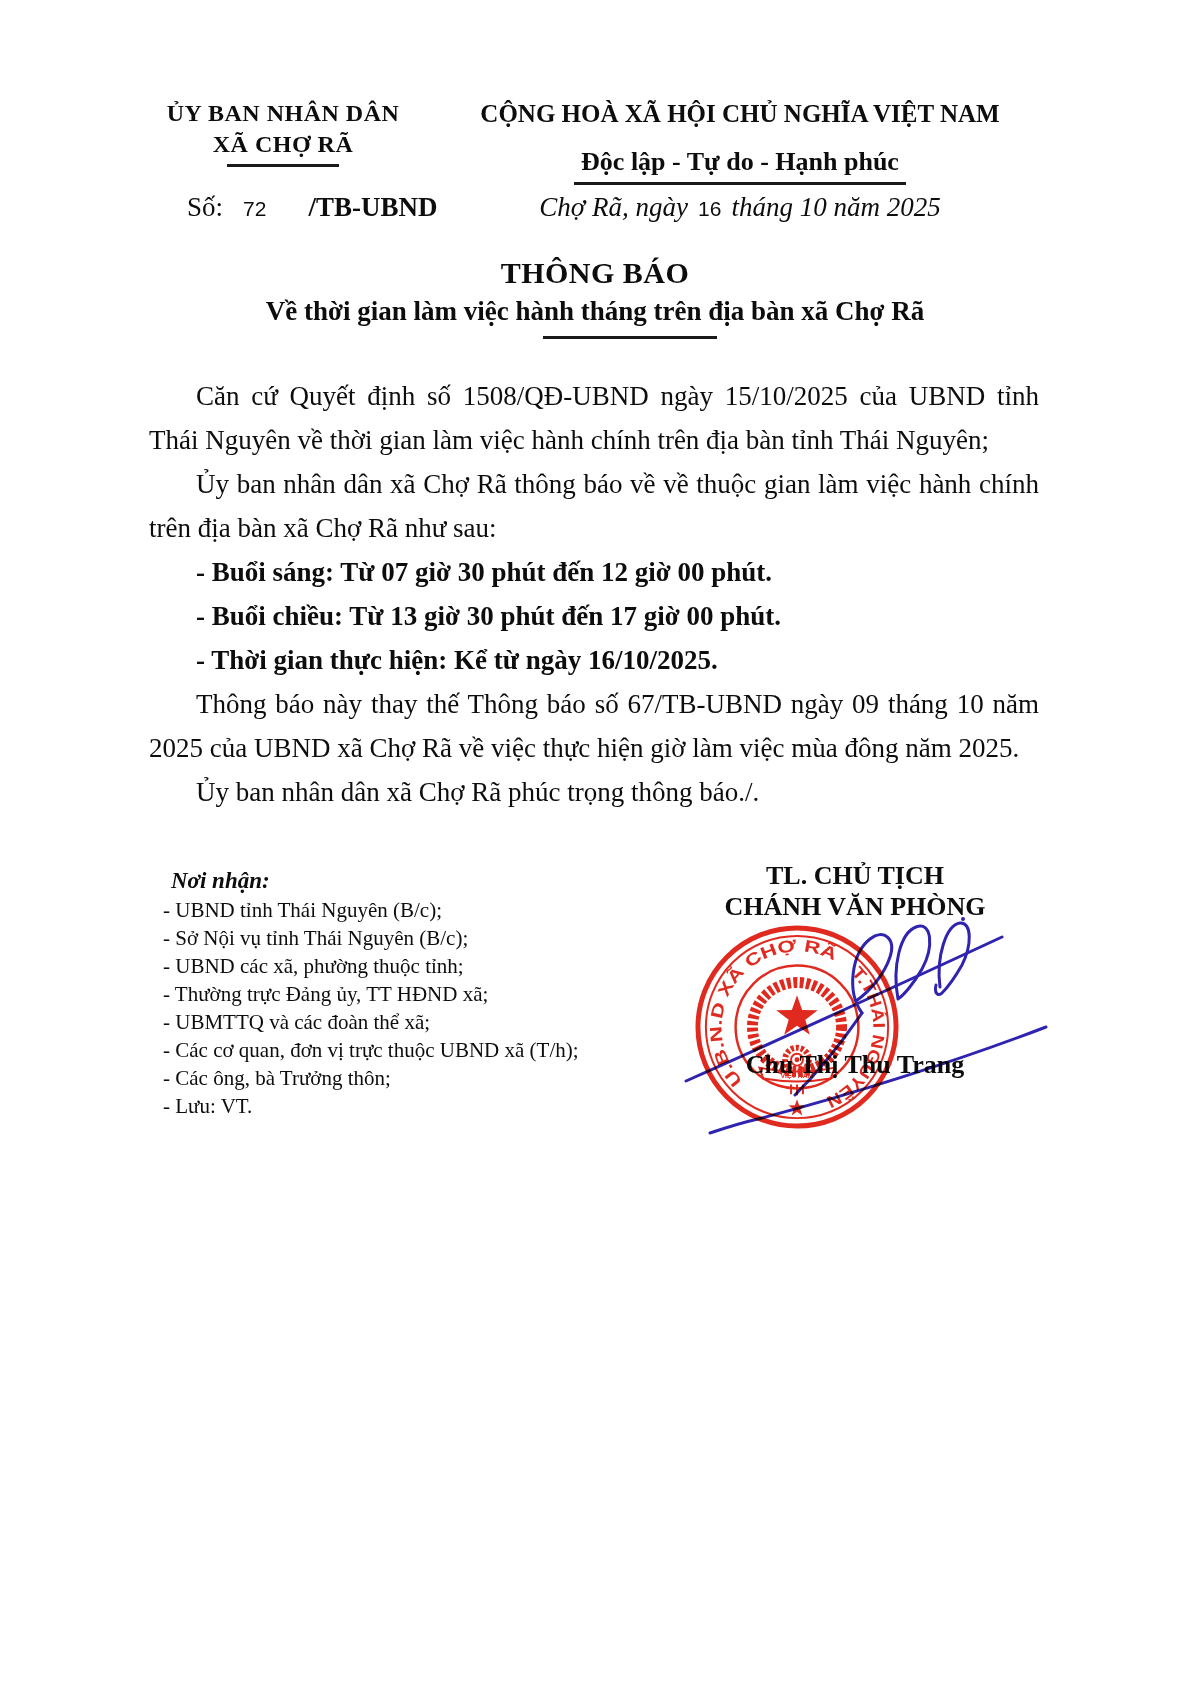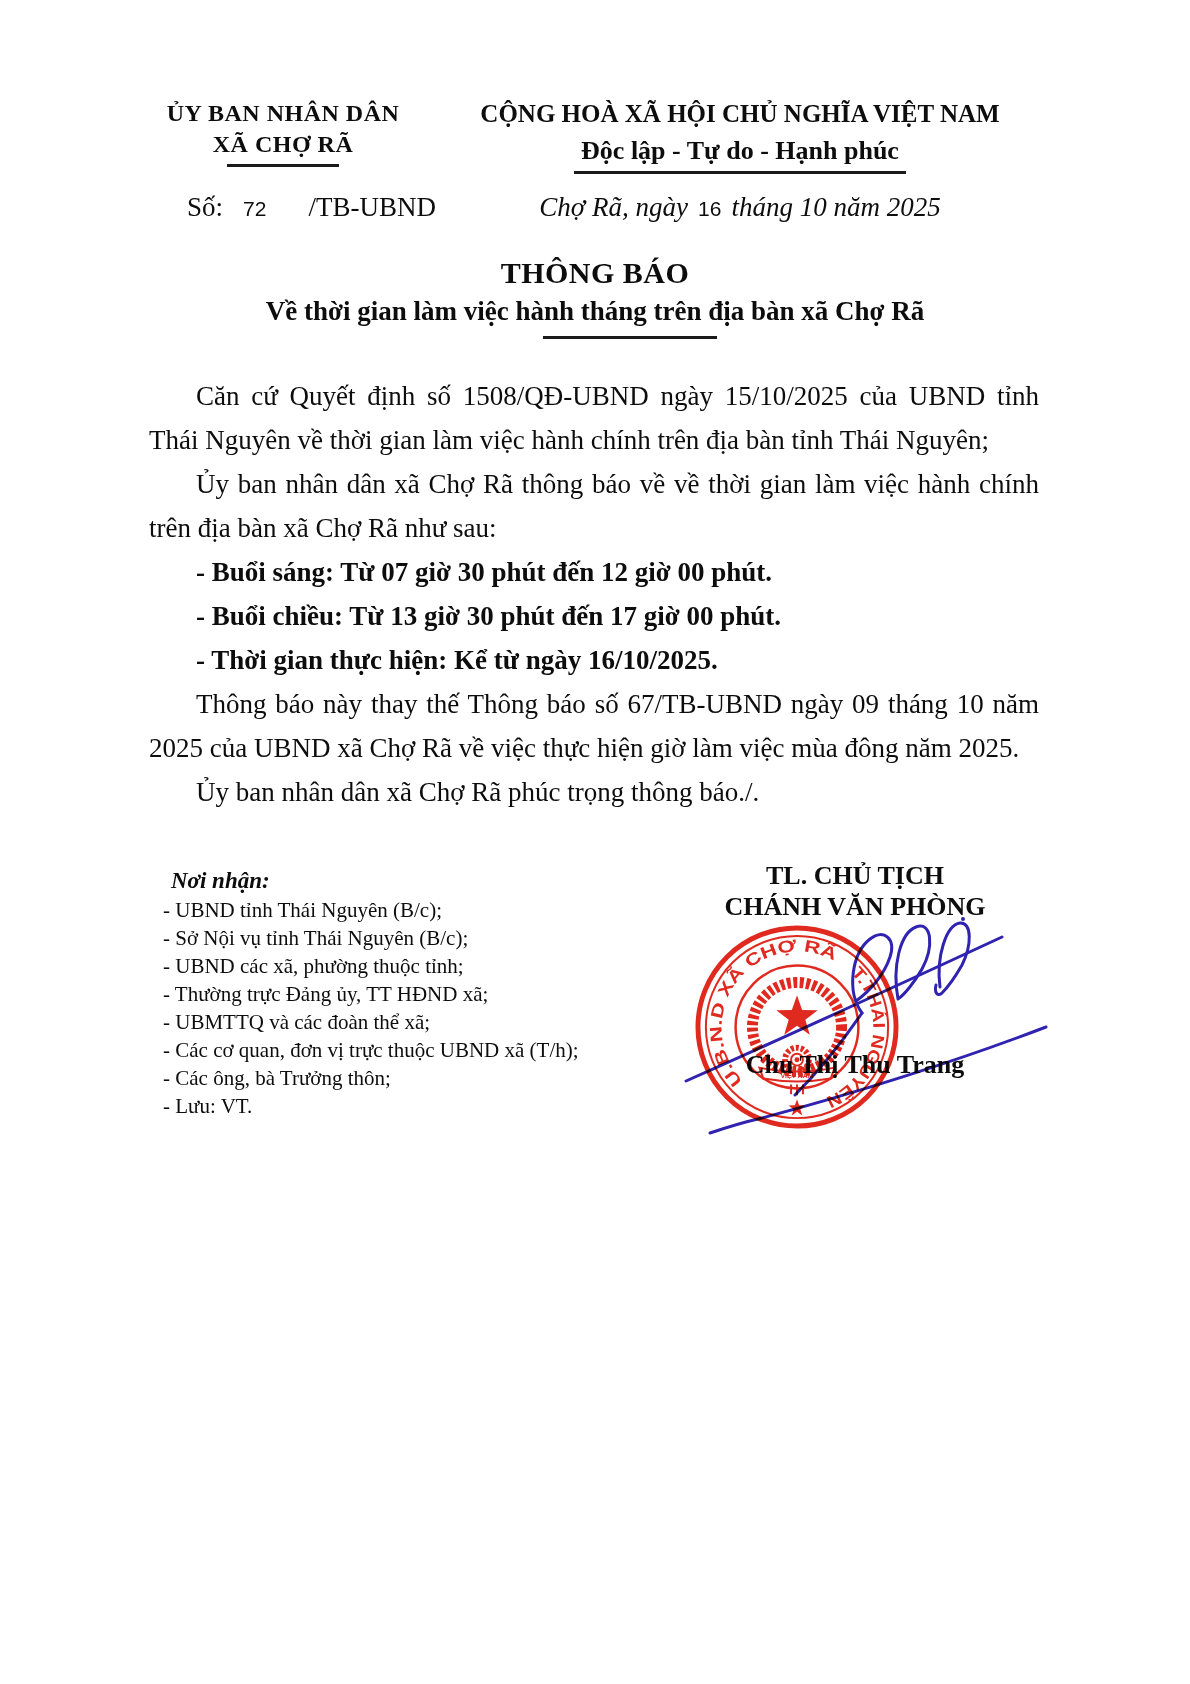--- a/index.html
+++ b/index.html
@@ -11,25 +11,25 @@
     font-family:"Liberation Serif","DejaVu Serif",serif;
     overflow:hidden;
   }
   
   .hdr-left{position:absolute;left:150px;top:100px;width:266px;text-align:center;}
   .hdr-left .l1{font-size:24px;font-weight:bold;letter-spacing:.5px;}
   .hdr-left .l2{font-size:24px;font-weight:bold;margin-top:4px;letter-spacing:.5px;}
   .hdr-left .rule{width:112px;height:3px;background:#1a1a1a;margin:6px auto 0;}
   .hdr-right{position:absolute;left:480px;top:100px;width:520px;text-align:center;}
   .hdr-right .l1{font-size:25px;font-weight:bold;white-space:nowrap;}
-  .hdr-right .l2{font-size:26px;font-weight:bold;margin-top:8px;}
+  .hdr-right .l2{font-size:26px;font-weight:bold;margin-top:19px;}
   .hdr-right .rule{width:332px;height:3px;background:#1a1a1a;margin:5px auto 0;}
   .doc-no{position:absolute;left:187px;top:192px;font-size:27px;white-space:nowrap;}
   .doc-no .val{font-family:"Liberation Sans","DejaVu Sans",sans-serif;font-size:21px;margin:0 24px 0 20px;}
-  .doc-no .suf{margin-left:18px;}
+  .doc-no .suf{margin-left:18px;font-weight:bold;}
   .date-line{position:absolute;left:480px;top:192px;width:520px;text-align:center;font-size:27px;font-style:italic;white-space:nowrap;}
   .date-line .day{font-style:normal;font-family:"Liberation Sans","DejaVu Sans",sans-serif;font-size:21px;margin:0 10px;}
   
   .title-block{position:absolute;left:0;top:256px;width:1190px;text-align:center;}
   .title-block .t1{font-size:30px;font-weight:bold;letter-spacing:.5px;}
   .title-block .t2{font-size:27px;font-weight:bold;margin-top:6px;}
   .title-block .rule{width:174px;height:3px;background:#1a1a1a;margin:9px auto 0;transform:translateX(35px);}
   
   .body-text{position:absolute;left:149px;top:374px;width:890px;}
   .body-text p{margin:0;font-size:27px;line-height:44px;text-align:justify;text-indent:47px;}
@@ -69,21 +69,21 @@
   </div>
 
   <div class="title-block">
     <div class="t1">THÔNG BÁO</div>
     <div class="t2">Về thời gian làm việc hành tháng trên địa bàn xã Chợ Rã</div>
     <div class="rule"></div>
   </div>
 
   <div class="body-text">
     <p>Căn cứ Quyết định số 1508/QĐ-UBND ngày 15/10/2025 của UBND tỉnh Thái Nguyên về thời gian làm việc hành chính trên địa bàn tỉnh Thái Nguyên;</p>
-    <p>Ủy ban nhân dân xã Chợ Rã thông báo về về thời gian làm việc hành chính trên địa bàn xã Chợ Rã như sau:</p>
+    <p>Ủy ban nhân dân xã Chợ Rã thông báo về về thuộc gian làm việc hành chính trên địa bàn xã Chợ Rã như sau:</p>
     <p class="bold">- Buổi sáng: Từ 07 giờ 30 phút đến 12 giờ 00 phút.</p>
     <p class="bold">- Buổi chiều: Từ 13 giờ 30 phút đến 17 giờ 00 phút.</p>
     <p class="bold">- Thời gian thực hiện: Kể từ ngày 16/10/2025.</p>
     <p>Thông báo này thay thế Thông báo số 67/TB-UBND ngày 09 tháng 10 năm 2025 của UBND xã Chợ Rã về việc thực hiện giờ làm việc mùa đông năm 2025.</p>
     <p>Ủy ban nhân dân xã Chợ Rã phúc trọng thông báo./.</p>
   </div>
 
   <div class="recipients">
     <div class="head">Nơi nhận:</div>
     <div class="item">- UBND tỉnh Thái Nguyên (B/c);</div>

